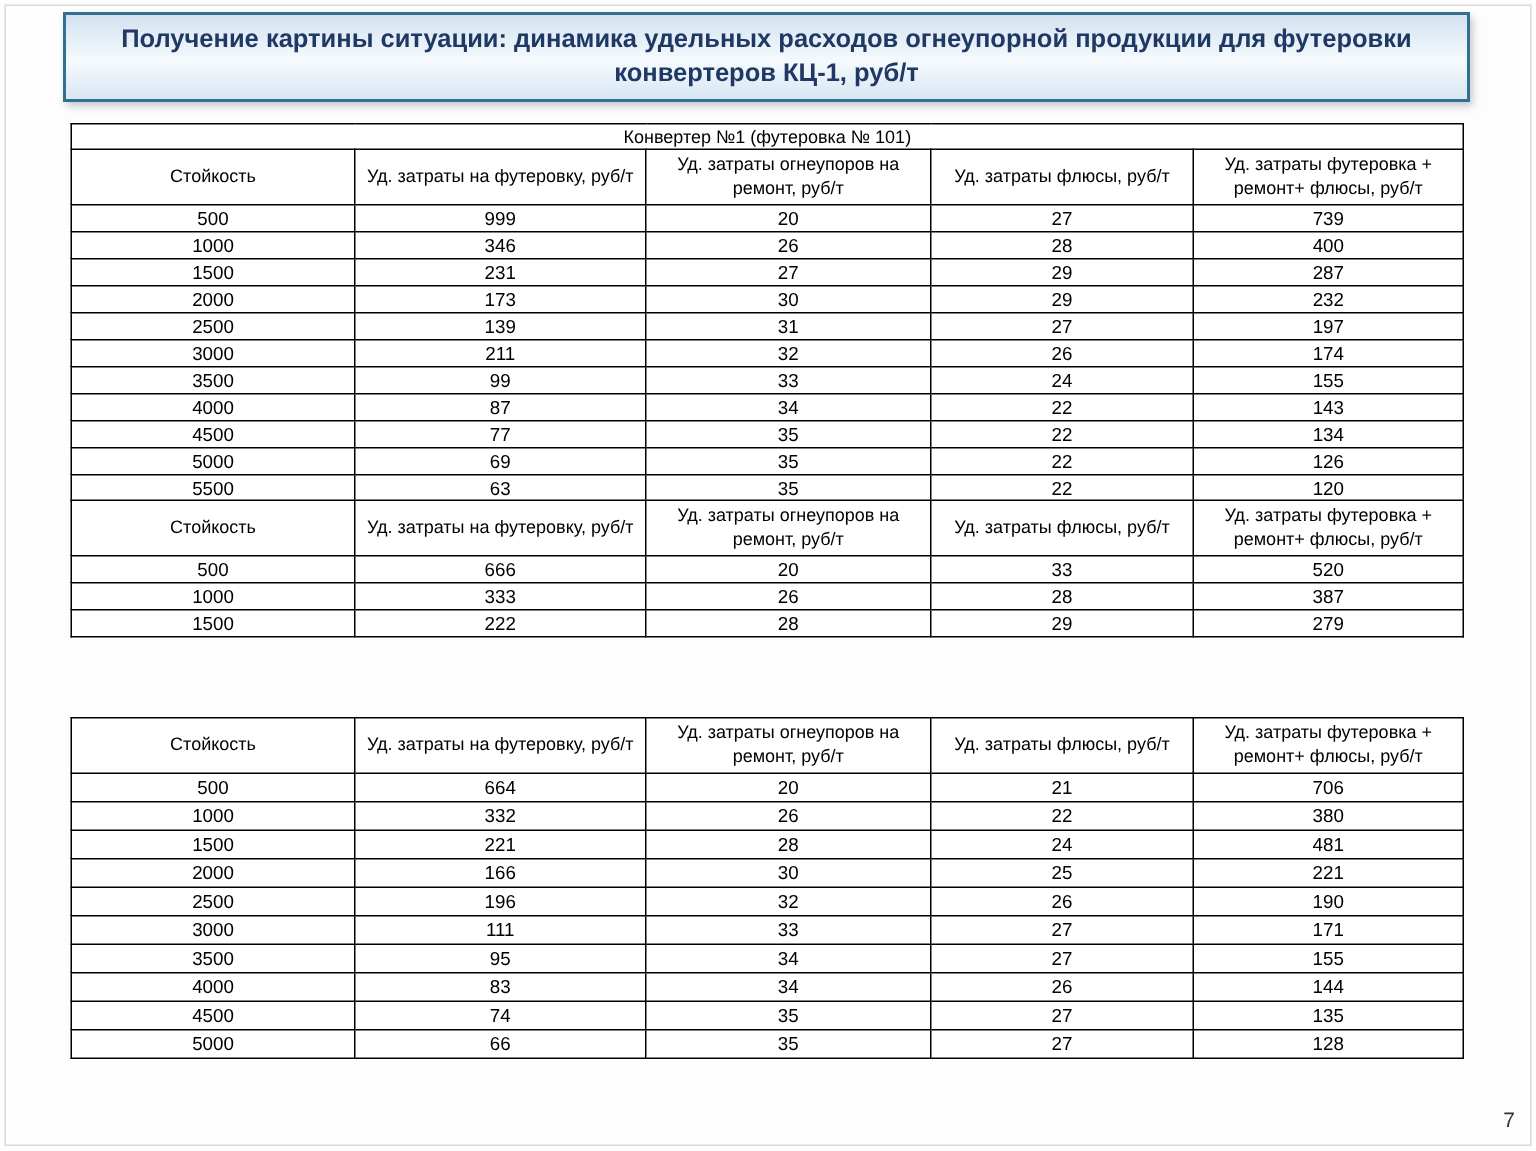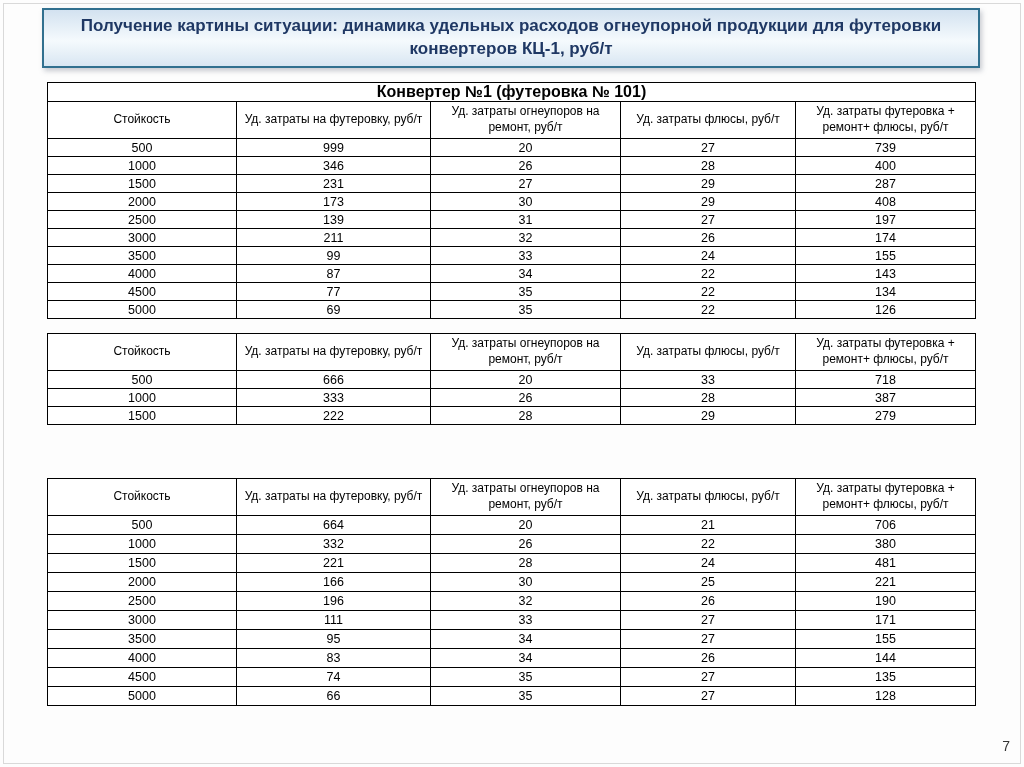--- a/index.html
+++ b/index.html
@@ -32,21 +32,21 @@
   .tbl {
     position: absolute; left: 47px; width: 928px;
     border-collapse: collapse; table-layout: fixed;
     background: #fff; color: #000;
   }
   .tbl td, .tbl th {
     border: 1px solid #000;
     text-align: center; vertical-align: middle;
     padding: 0 2px; overflow: hidden;
   }
-  .tbl .title-cell { font-weight: bold; font-size: 16px; height: 16px; }
+  .tbl .title-cell { font-weight: normal; font-size: 12px; height: 16px; }
   .tbl th { font-weight: normal; font-size: 12px; height: 36px; line-height: 1.3; }
   .tbl td { font-size: 12.5px; height: 17px; }
   .t1 { top: 82px; }
   .t2 { top: 333px; }
   .t3 { top: 478px; }
   .t3 td { height: 18px; }
   .page-num {
     position: absolute; right: 14px; bottom: 13px;
     font-size: 14px; color: #333;
   }
@@ -99,21 +99,21 @@
           <td>231</td>
           <td>27</td>
           <td>29</td>
           <td>287</td>
         </tr>
         <tr>
           <td>2000</td>
           <td>173</td>
           <td>30</td>
           <td>29</td>
-          <td>408</td>
+          <td>232</td>
         </tr>
         <tr>
           <td>2500</td>
           <td>139</td>
           <td>31</td>
           <td>27</td>
           <td>197</td>
         </tr>
         <tr>
           <td>3000</td>
@@ -142,20 +142,27 @@
           <td>35</td>
           <td>22</td>
           <td>134</td>
         </tr>
         <tr>
           <td>5000</td>
           <td>69</td>
           <td>35</td>
           <td>22</td>
           <td>126</td>
+        </tr>
+        <tr>
+          <td>5500</td>
+          <td>63</td>
+          <td>35</td>
+          <td>22</td>
+          <td>120</td>
         </tr>
       </tbody>
     </table>
   <table class="tbl t2">
       <colgroup>
         <col style="width: 189px;">
         <col style="width: 194px;">
         <col style="width: 190px;">
         <col style="width: 175px;">
         <col style="width: 180px;">
@@ -166,21 +173,21 @@
           <th>Уд. затраты на футеровку, руб/т</th>
           <th>Уд. затраты огнеупоров на ремонт, руб/т</th>
           <th>Уд. затраты флюсы, руб/т</th>
           <th>Уд. затраты футеровка + ремонт+ флюсы, руб/т</th>
         </tr>
         <tr>
           <td>500</td>
           <td>666</td>
           <td>20</td>
           <td>33</td>
-          <td>718</td>
+          <td>520</td>
         </tr>
         <tr>
           <td>1000</td>
           <td>333</td>
           <td>26</td>
           <td>28</td>
           <td>387</td>
         </tr>
         <tr>
           <td>1500</td>

